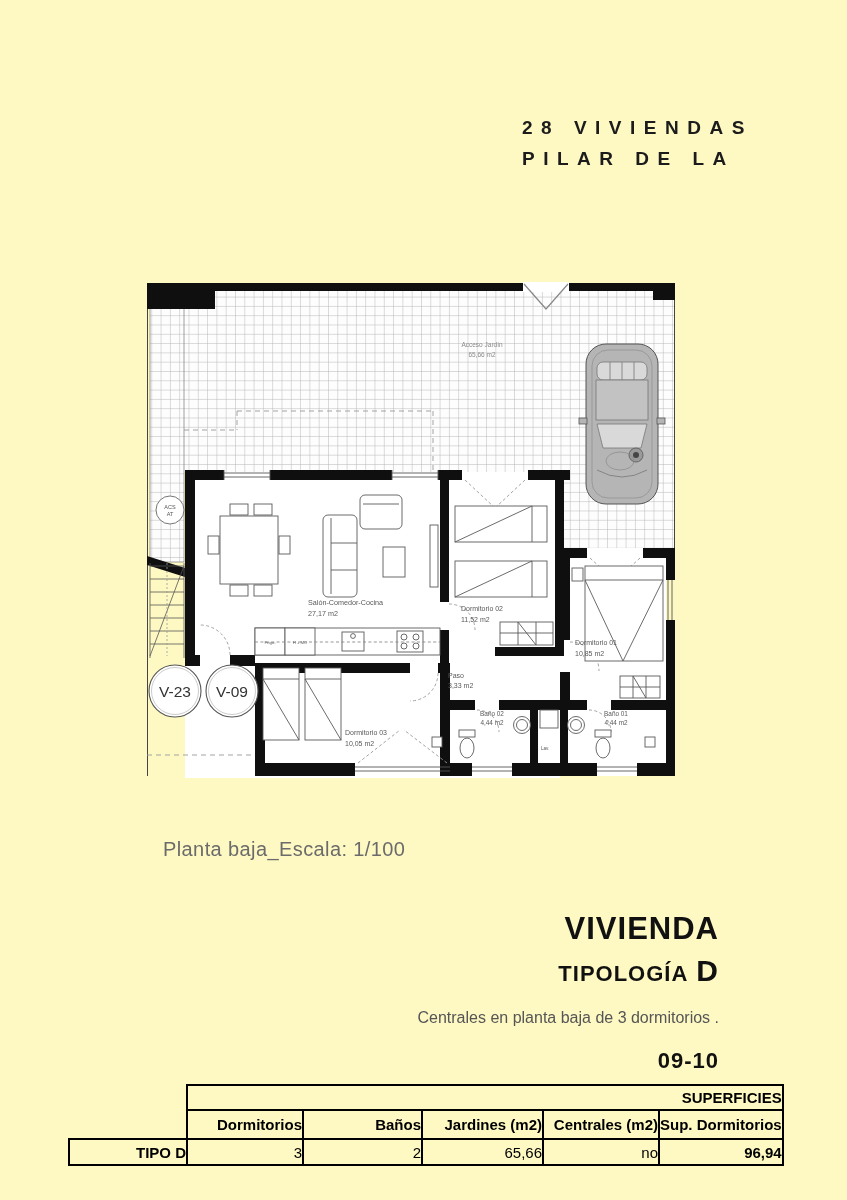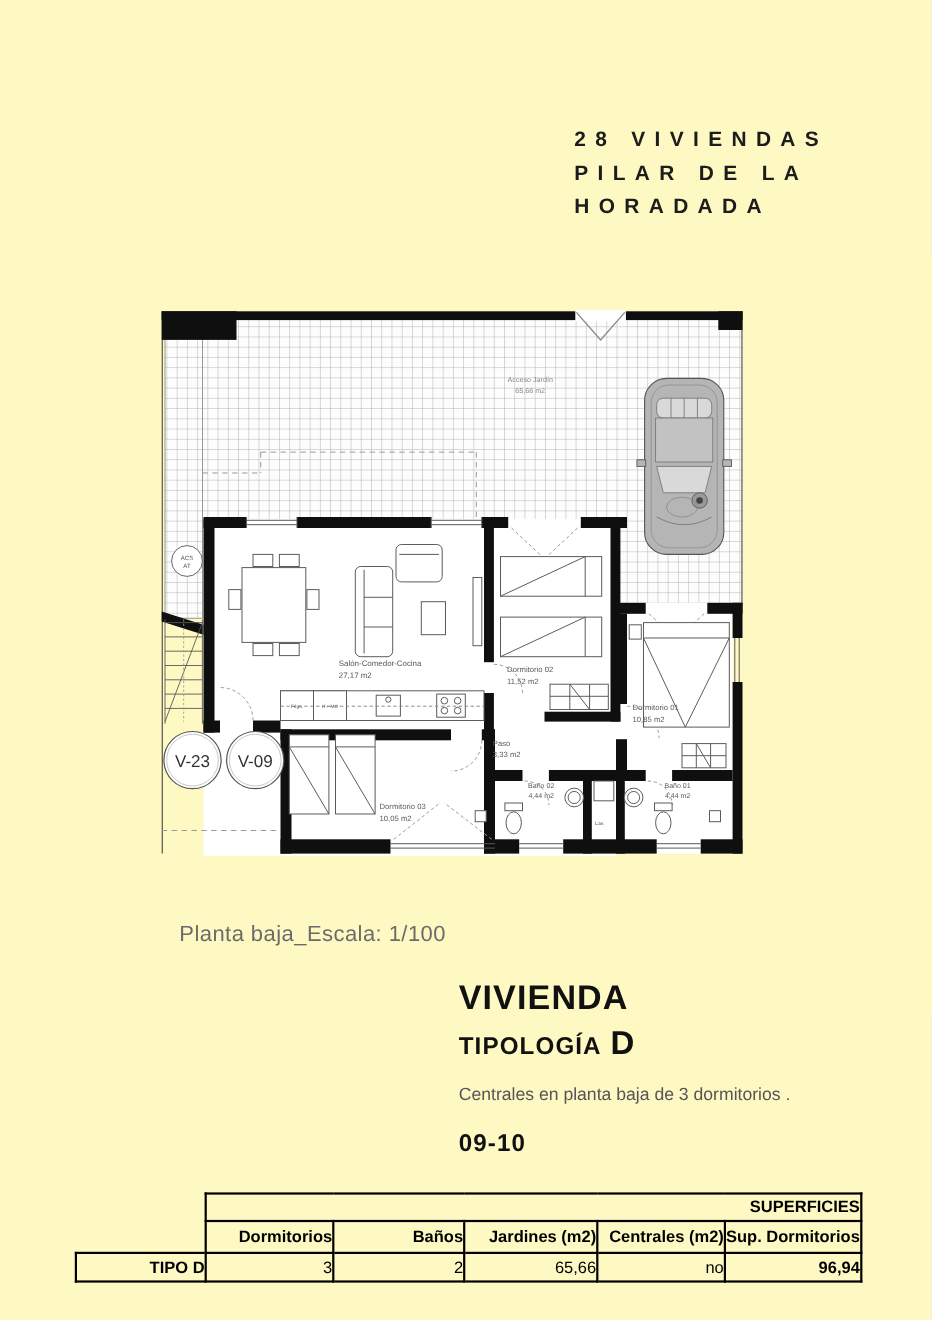--- a/index.html
+++ b/index.html
@@ -8,21 +8,21 @@
   
   .title-block{position:absolute;left:522px;top:113px;color:#1c1c1c;
                font-size:19px;font-weight:bold;letter-spacing:8.5px;line-height:30.5px;
                white-space:nowrap;}
   
   .plan-svg{position:absolute;left:142px;top:278px;}
   
   .plan-caption{position:absolute;left:163px;top:838px;font-size:20px;color:#6b6b6b;
                 letter-spacing:0.4px;}
   
-  .type-block{position:absolute;left:417px;top:889px;width:302px;text-align:left;color:#111;}
+  .type-block{position:absolute;left:417px;top:911px;width:302px;text-align:right;color:#111;}
   .type-title{font-size:31px;font-weight:bold;letter-spacing:1px;}
   .type-subtitle{margin-top:7px;font-size:22px;font-weight:bold;letter-spacing:1px;}
   .type-subtitle .type-letter{font-size:30px;margin-left:8px;}
   .type-desc{margin-top:21px;font-size:16px;color:#555;}
   .type-units{margin-top:21px;font-size:22px;font-weight:bold;letter-spacing:1px;}
   
   .surf-table-wrap{position:absolute;left:68px;top:1084px;}
   table.surf{border-collapse:collapse;table-layout:fixed;font-size:15px;color:#000;}
   table.surf td{border:2px solid #000;text-align:right;padding:0;height:24px;
                 overflow:hidden;white-space:nowrap;}
@@ -32,21 +32,20 @@
   table.surf td.bold{font-weight:bold;}
 </style>
 </head>
 <body>
 
 <div class="page">
 
   <div class="title-block">
     <div>28 VIVIENDAS</div>
     <div>PILAR DE LA</div>
-    <div>HORADADA</div>
   </div>
 
   <svg class="plan-svg" width="540" height="525" viewBox="0 0 540 525">
     <defs>
       <pattern id="hatch" width="9.3" height="9.3" patternUnits="userSpaceOnUse">
         <rect width="9.3" height="9.3" fill="#fdfdfd"></rect>
         <path d="M9.3 0 H0 V9.3" fill="none" stroke="#b0b0b0" stroke-width="0.9"></path>
       </pattern>
     </defs>
 

